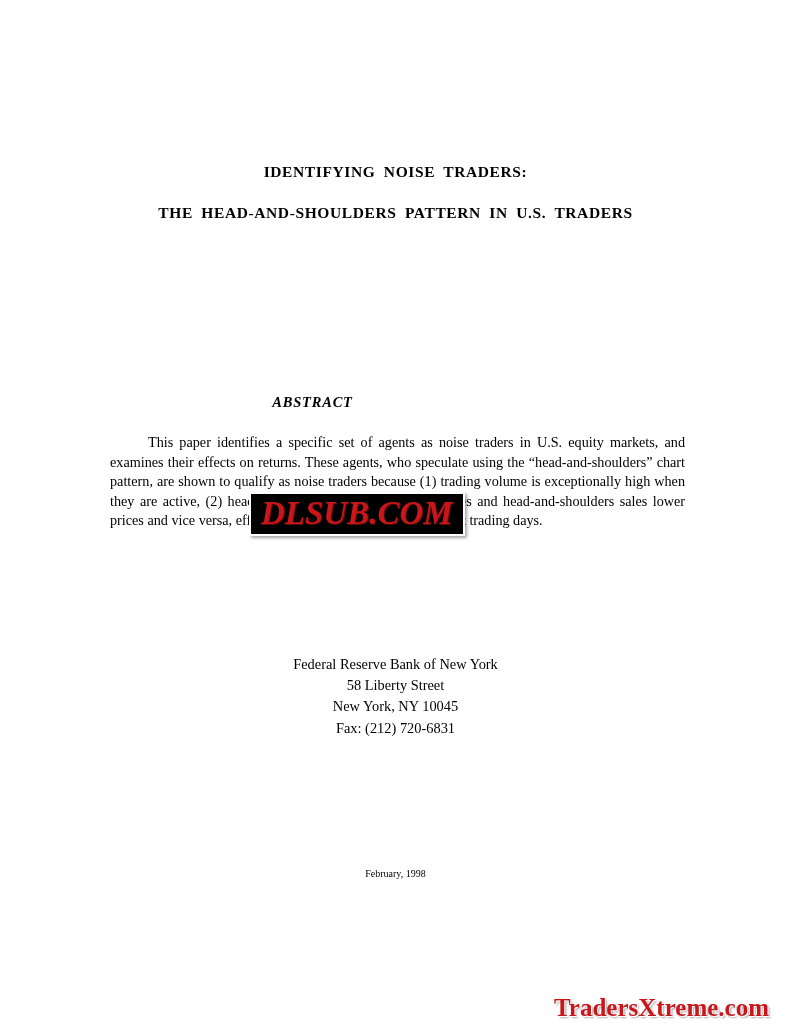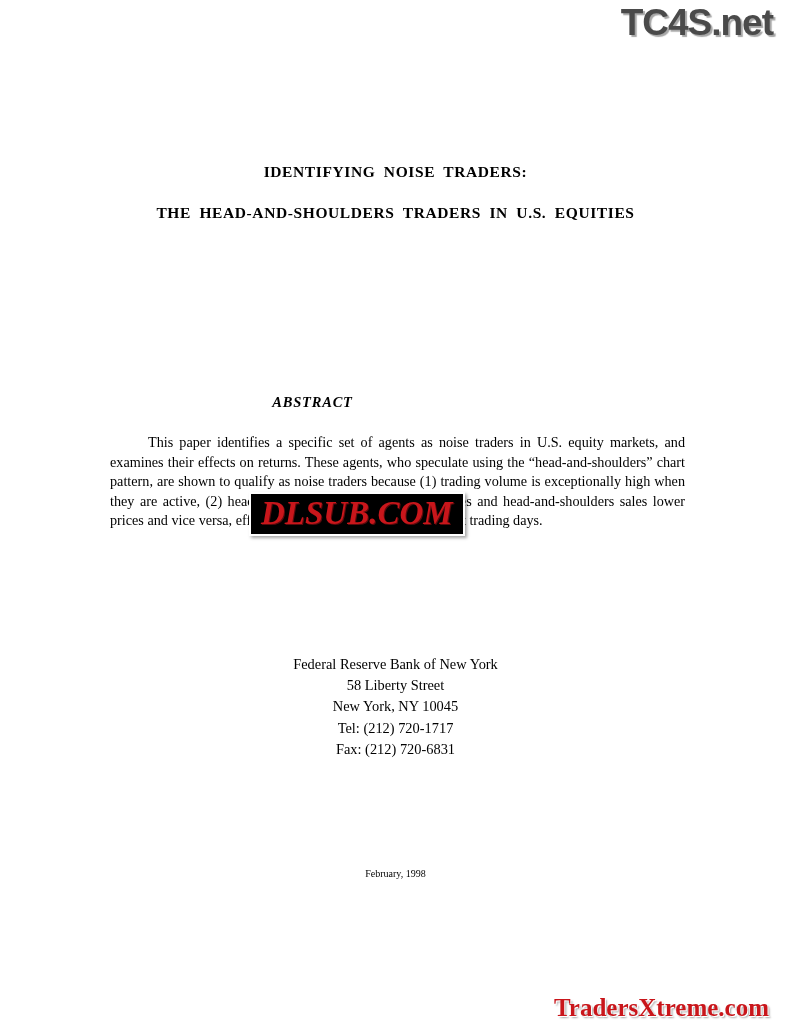--- a/index.html
+++ b/index.html
@@ -132,40 +132,38 @@
     color: #c9161b;
     text-shadow: 1px 1px 0 #ffffff, 2px 2px 2px rgba(0,0,0,0.35);
     white-space: nowrap;
   }
 </style>
 </head>
 <body>
 
 <div class="page">
 
-  <div class="wm-top">TC4S.net</div>
 
   <div class="title-block">
     <div class="title-line1">IDENTIFYING  NOISE  TRADERS:</div>
-    <div class="title-line2">THE  HEAD-AND-SHOULDERS  TRADERS  IN  U.S.  EQUITIES</div>
+    <div class="title-line2">THE  HEAD-AND-SHOULDERS  PATTERN  IN  U.S.  TRADERS</div>
   </div>
 
   <div class="abstract-heading">ABSTRACT</div>
 
   <div class="abstract-body">
     <span class="indent"></span><span>This paper identifies a specific set of agents as noise traders in U.S. equity markets, and examines their effects on returns.   These agents, who speculate using the “head-and-shoulders” chart pattern, are shown to qualify as noise traders because (1) trading volume is exceptionally high when they are active, (2) head-and-shoulders purchases raise prices and head-and-shoulders sales lower prices and vice versa, effects that are reversed over subsequent trading days.</span>
   </div>
 
   <div class="wm-center">DLSUB.COM</div>
 
   <div class="author-block">
     <div>Federal Reserve Bank of New York</div>
     <div>58 Liberty Street</div>
     <div>New York, NY 10045</div>
-    <div>Tel:  (212) 720-1717</div>
     <div>Fax: (212) 720-6831</div>
   </div>
 
   <div class="date-block">February, 1998</div>
 
   <div class="wm-bottom">TradersXtreme.com</div>
 
 </div>
 
 </body></html>

